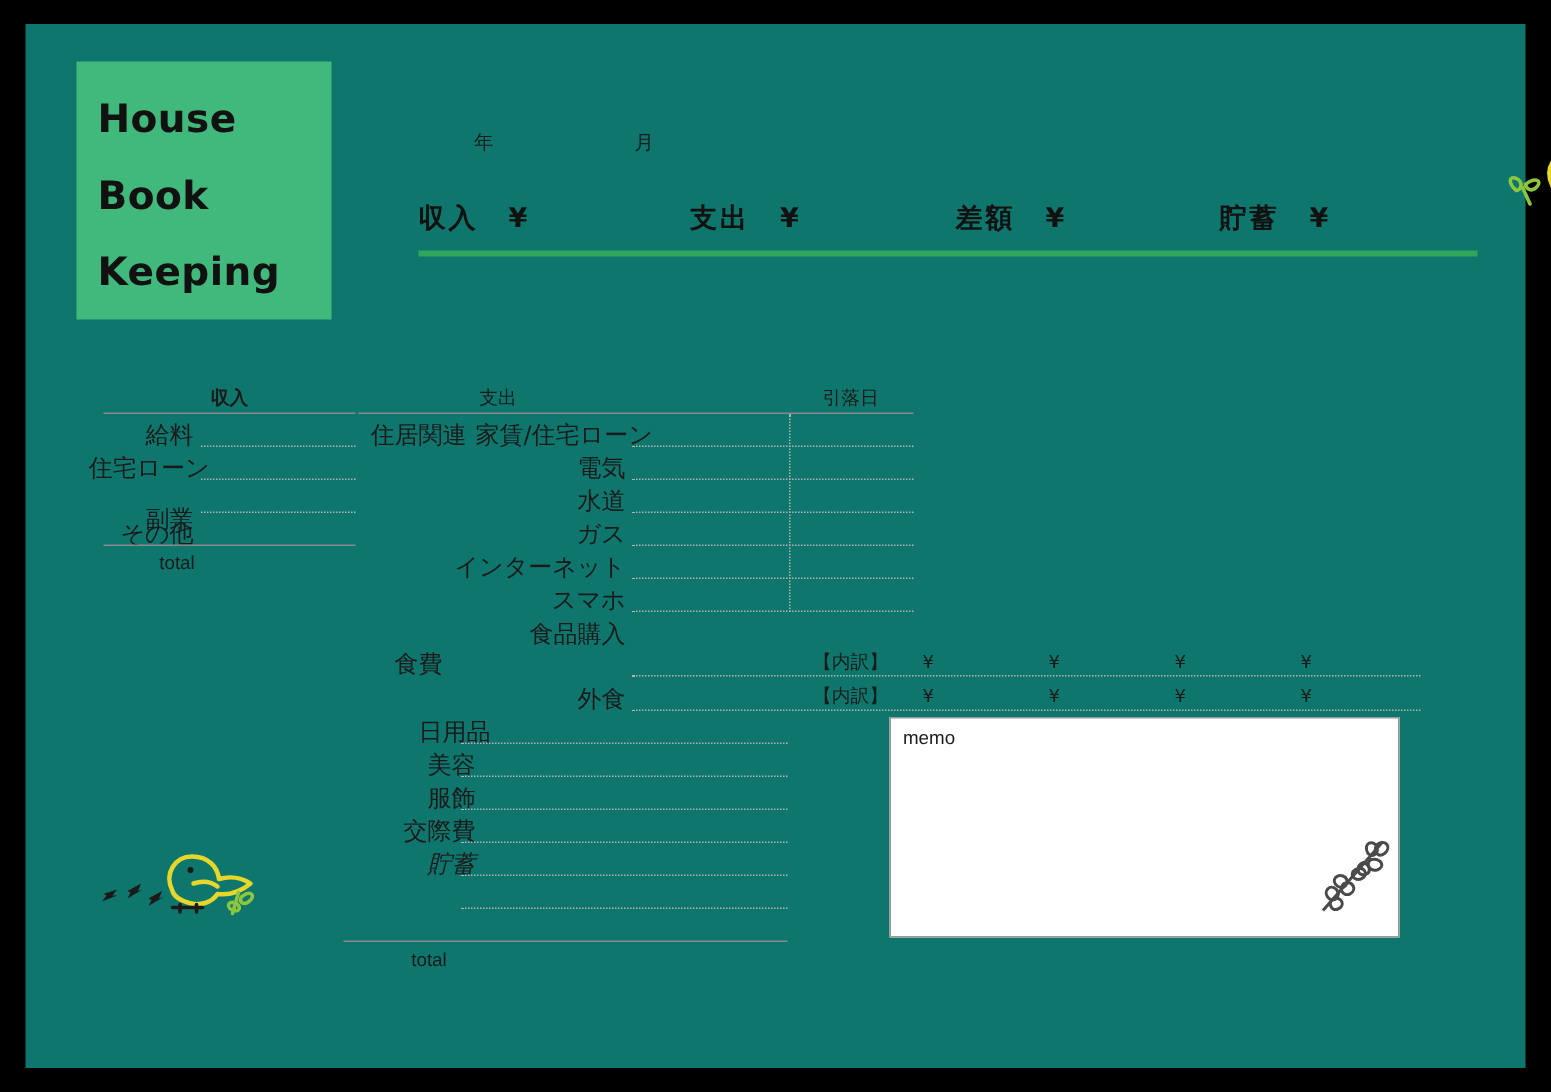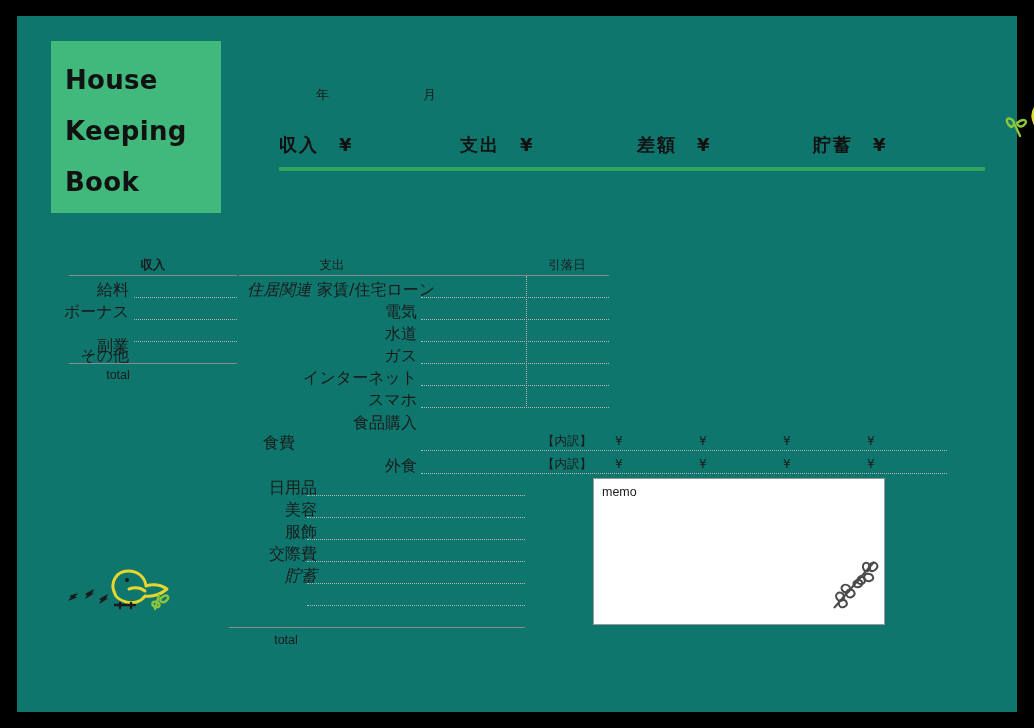--- a/index.html
+++ b/index.html
@@ -100,42 +100,42 @@
   }
   .uchiwake{
     position:absolute;
     font-size:12.5px;color:#1a1a1a;
     font-family:"DejaVu Sans",sans-serif;
     white-space:nowrap;
   }
   
   #memo-box{
     position:absolute;left:576px;top:462px;
-    width:292px;height:147px;
+    width:340px;height:147px;
     border:1px solid #999999;
     background:#ffffff;
     box-sizing:border-box;
     overflow:hidden;
   }
   #memo-label{
     position:absolute;left:8px;top:6px;
     font-size:12.5px;color:#1a1a1a;
     font-family:"Liberation Sans",sans-serif;
   }
   #memo-deco{position:absolute;right:2px;bottom:2px;}
 </style>
 </head>
 <body>
 
 <div id="page">
 
   <div id="title-block">
     <div class="tline">House</div>
+    <div class="tline">Book</div>
     <div class="tline">Keeping</div>
-    <div class="tline">Book</div>
   </div>
 
   <div id="header-area">
     <div class="hdr-ym" id="hdr-year">年</div>
     <div class="hdr-ym" id="hdr-month">月</div>
 
     <div class="hdr-sum" id="sum-income">収入　¥</div>
     <div class="hdr-sum" id="sum-expense">支出　¥</div>
     <div class="hdr-sum" id="sum-diff">差額　¥</div>
     <div class="hdr-sum" id="sum-save">貯蓄　¥</div>
@@ -175,39 +175,39 @@
     </div>
   </div>
 
   <div>
     <div class="col-head" style="left:96px;top:241px;width:80px;font-weight:bold;">収入</div>
     <div class="rule-solid" style="left:52px;top:259px;width:168px;"></div>
 
     <div class="lbl" style="left:52px;top:264px;width:60px;">給料</div>
     <div class="rule-dot" style="left:117px;top:281px;width:103px;"></div>
 
-    <div class="lbl" style="left:42px;top:286px;width:70px;">ボーナス</div>
+    <div class="lbl" style="left:42px;top:286px;width:70px;">住宅ローン</div>
     <div class="rule-dot" style="left:117px;top:303px;width:103px;"></div>
 
     <div class="lbl" style="left:52px;top:320px;width:60px;">副業</div>
     <div class="rule-dot" style="left:117px;top:325px;width:103px;"></div>
 
     <div class="lbl" style="left:42px;top:330px;width:70px;">その他</div>
     <div class="rule-solid" style="left:52px;top:347px;width:168px;"></div>
 
     <div class="total-lbl" style="left:70px;top:352px;width:62px;">total</div>
   </div>
 
   <div>
     <div class="col-head" style="left:275px;top:241px;width:80px;">支出</div>
     <div class="col-head" style="left:510px;top:241px;width:80px;">引落日</div>
 
     <div class="rule-solid" style="left:222px;top:259px;width:370px;"></div>
 
-    <div class="lbl lbl-c" style="left:222px;top:264px;width:80px;font-style:italic;">住居関連</div>
+    <div class="lbl lbl-c" style="left:222px;top:264px;width:80px;">住居関連</div>
 
     <div class="rule-vdot" style="left:509px;top:260px;height:132px;"></div>
 
     <div class="lbl" style="left:300px;top:264px;width:100px;">家賃/住宅ローン</div>
     <div class="rule-dot" style="left:404px;top:281px;width:188px;"></div>
 
     <div class="lbl" style="left:300px;top:286px;width:100px;">電気</div>
     <div class="rule-dot" style="left:404px;top:303px;width:188px;"></div>
 
     <div class="lbl" style="left:300px;top:308px;width:100px;">水道</div>
@@ -233,21 +233,21 @@
     <div class="rule-dot" style="left:404px;top:434px;width:526px;"></div>
 
     <div class="lbl" style="left:300px;top:440px;width:100px;">外食</div>
     <div class="uchiwake" style="left:525px;top:440px;">【内訳】</div>
     <div class="yen" style="left:598px;top:441px;">¥</div>
     <div class="yen" style="left:682px;top:441px;">¥</div>
     <div class="yen" style="left:766px;top:441px;">¥</div>
     <div class="yen" style="left:850px;top:441px;">¥</div>
     <div class="rule-dot" style="left:404px;top:457px;width:526px;"></div>
 
-    <div class="lbl" style="left:226px;top:462px;width:74px;">日用品</div>
+    <div class="lbl" style="left:236px;top:462px;width:74px;">日用品</div>
     <div class="rule-dot" style="left:290px;top:479px;width:218px;"></div>
 
     <div class="lbl" style="left:226px;top:484px;width:74px;">美容</div>
     <div class="rule-dot" style="left:290px;top:501px;width:218px;"></div>
 
     <div class="lbl" style="left:226px;top:506px;width:74px;">服飾</div>
     <div class="rule-dot" style="left:290px;top:523px;width:218px;"></div>
 
     <div class="lbl" style="left:226px;top:528px;width:74px;text-align:right;">交際費</div>
     <div class="rule-dot" style="left:290px;top:545px;width:218px;"></div>

